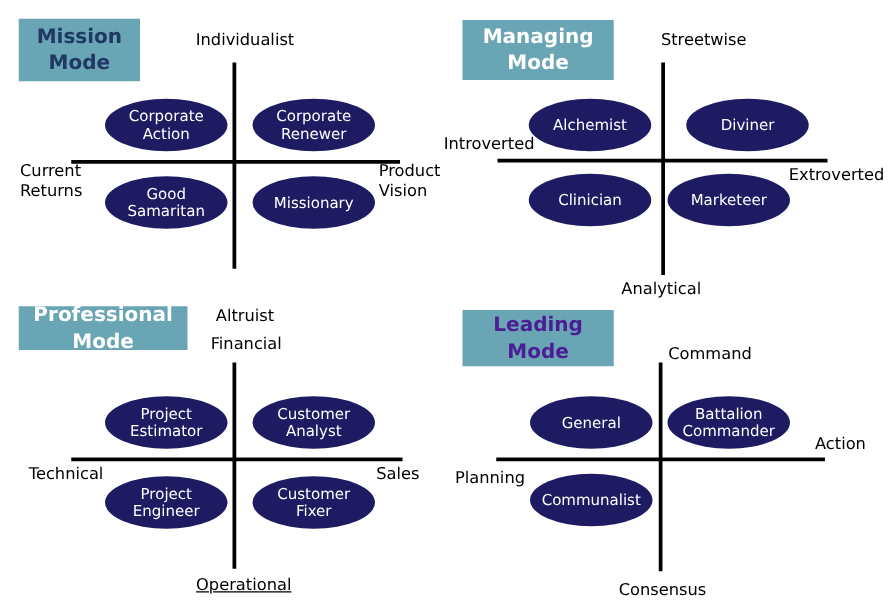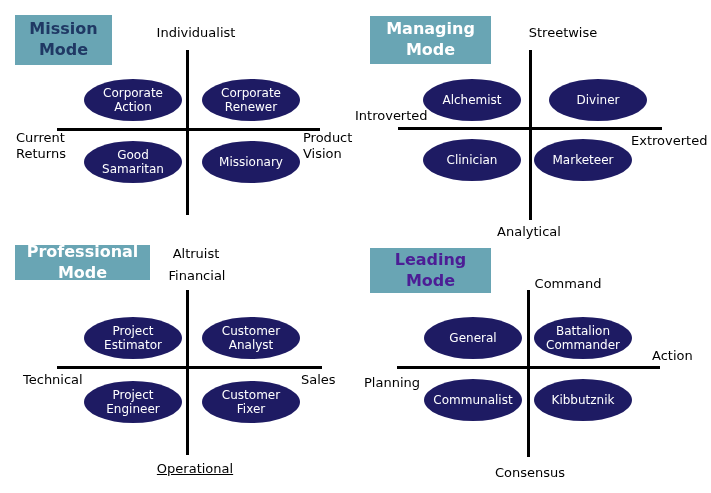--- a/index.html
+++ b/index.html
@@ -191,18 +191,15 @@
     <div class="ellipse e1">
       <span>General</span>
     </div>
     <div class="ellipse e2">
       <span>Battalion</span>
       <span>Commander</span>
     </div>
     <div class="ellipse e3">
       <span>Communalist</span>
     </div>
-    <div class="ellipse e4">
-      <span>Kibbutznik</span>
-    </div>
   </div>
 
 </div>
 
 </body></html>

